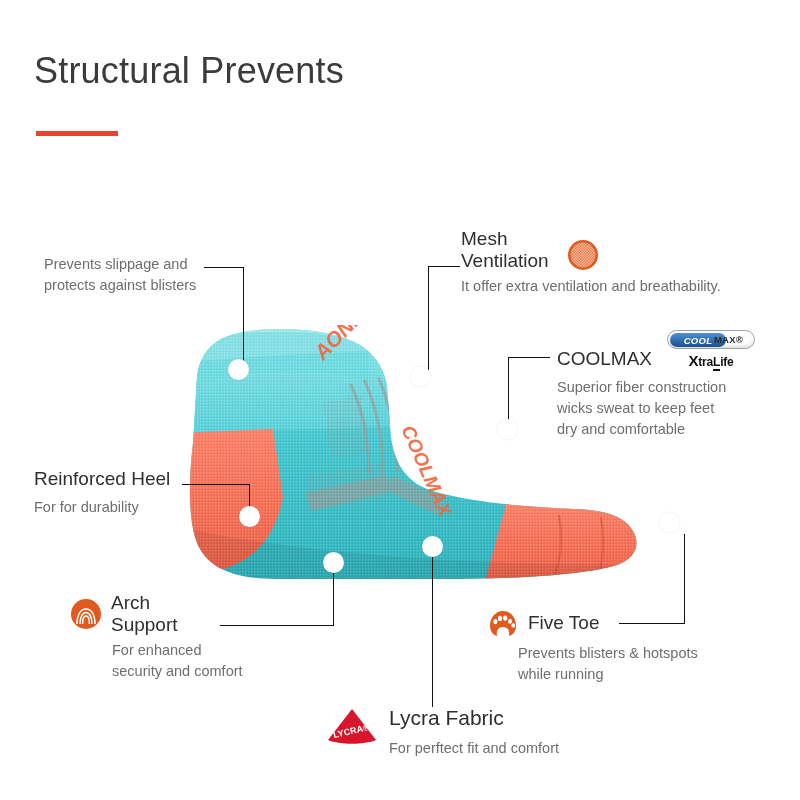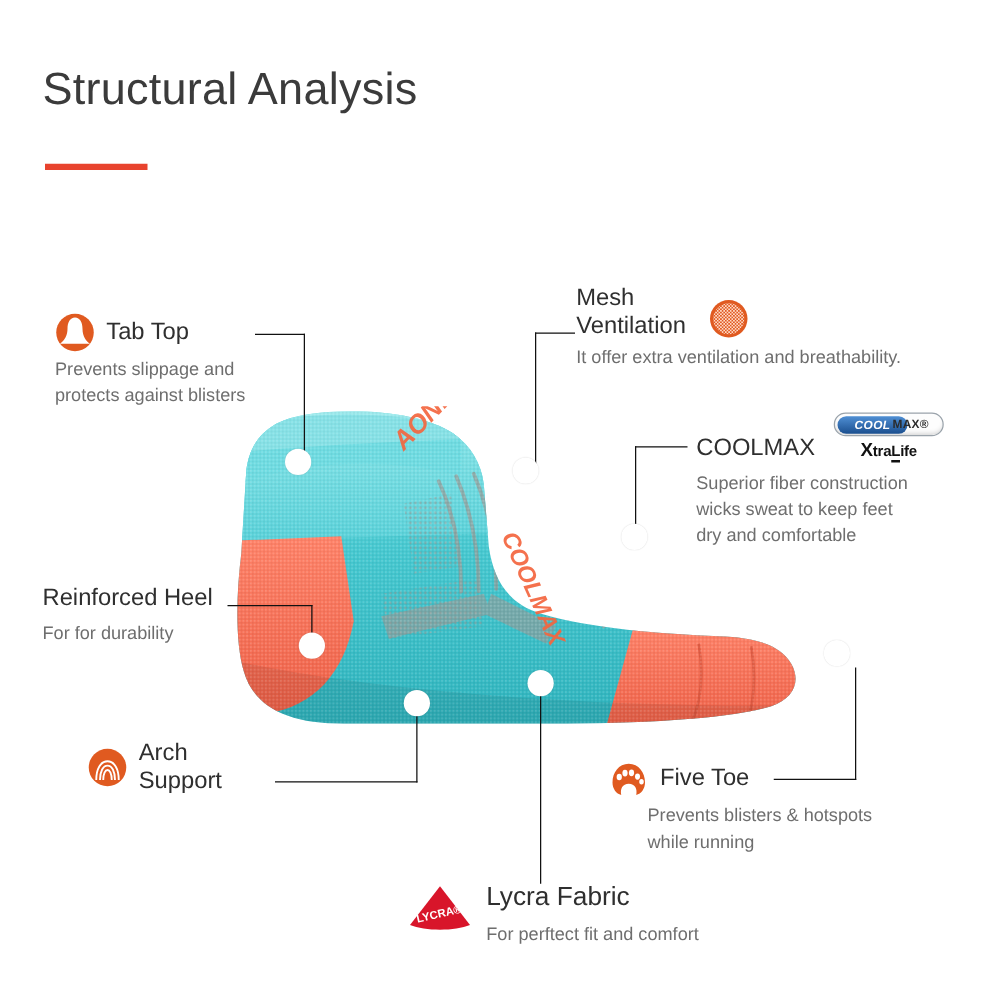--- a/index.html
+++ b/index.html
@@ -81,21 +81,21 @@
   .cm-xtra .ul { border-bottom: 2px solid #111; }
 
   
   .lycra-logo { position: absolute; left: 326px; top: 707px; width: 52px; height: 40px; }
 </style>
 </head>
 <body>
 
 <div id="stage">
 
-  <div class="page-title">Structural Analysis</div>
+  <div class="page-title">Structural Prevents</div>
   <div class="title-rule"></div>
 
   <div id="sock">
     <svg viewBox="0 0 560 260" xmlns="http://www.w3.org/2000/svg">
       <defs>
         <linearGradient id="gTur" x1="0" y1="0" x2="0" y2="1">
           <stop offset="0%" stop-color="#7fe2e6"></stop>
           <stop offset="45%" stop-color="#45c8d0"></stop>
           <stop offset="100%" stop-color="#2eb3bd"></stop>
         </linearGradient>
@@ -172,27 +172,20 @@
         <path d="M0,0 L560,0 L560,26 C320,20 140,26 0,40 Z" fill="rgba(255,255,255,.16)"></path>
       </g>
 
       <text x="168" y="36" transform="rotate(-46 168 36)" font-family="Liberation Sans, sans-serif" font-size="21" font-weight="bold" font-style="italic" fill="#f4663f" opacity=".92">AONIJIE</text>
 
       <text x="246" y="104" transform="rotate(66 246 104)" font-family="Liberation Sans, sans-serif" font-size="19" font-weight="bold" font-style="italic" fill="#f4663f" opacity=".92">COOLMAX</text>
     </svg>
   </div>
 
   <div class="callout" style="left:44px; top:250px;">
-    <div class="head">
-      <svg class="ic" width="32" height="32" viewBox="0 0 32 32">
-        <circle cx="16" cy="16" r="15" fill="#e05a20"></circle>
-        <path d="M16 4 C20 4 22 8 22 13 C22 19 25 23 28 25 L4 25 C8 22 10 18 10 13 C10 8 12 4 16 4 Z" fill="#ffffff"></path>
-      </svg>
-      <span class="title-txt">Tab Top</span>
-    </div>
     <div class="desc">Prevents slippage and
 protects against blisters</div>
   </div>
   <div class="ln h" style="left:204px; top:267px; width:40px;"></div>
   <div class="ln v" style="left:243px; top:267px; height:102px;"></div>
   <div class="dot" style="left:228px; top:359px; width:21px; height:21px;"></div>
 
   <div class="callout" style="left:461px; top:228px;">
     <div class="head stackedlabel">
       <span class="title-txt two-line">Mesh
@@ -250,20 +243,22 @@
         <circle cx="16" cy="16" r="15" fill="#e05a20"></circle>
         <g fill="none" stroke="#ffffff" stroke-width="1.5">
           <path d="M7 26 C7 17 10.5 11 16 11 C21.5 11 25 17 25 26"></path>
           <path d="M10 26 C10 19 12.5 14.5 16 14.5 C19.5 14.5 22 19 22 26"></path>
           <path d="M12.6 26 C12.6 21 14.2 18 16 18 C17.8 18 19.4 21 19.4 26"></path>
         </g>
       </svg>
       <span class="title-txt two-line">Arch
 Support</span>
     </div>
+    <div class="desc" style="margin-left:42px;">For enhanced
+security and comfort</div>
   </div>
   <div class="ln h" style="left:220px; top:625px; width:114px;"></div>
   <div class="ln v" style="left:333px; top:572px; height:54px;"></div>
   <div class="dot" style="left:323px; top:552px; width:21px; height:21px;"></div>
 
   <div class="callout" style="left:487px; top:607px;">
     <div class="head">
       <svg class="ic" width="32" height="32" viewBox="0 0 32 32">
         <path d="M16 4 C24 4 29 11 29 19 C29 24 26 28 22 29 C23 24 21 20 16 20 C11 20 9 24 10 29 C6 28 3 24 3 19 C3 11 8 4 16 4 Z" fill="#e05a20"></path>
         <g fill="#ffffff">

